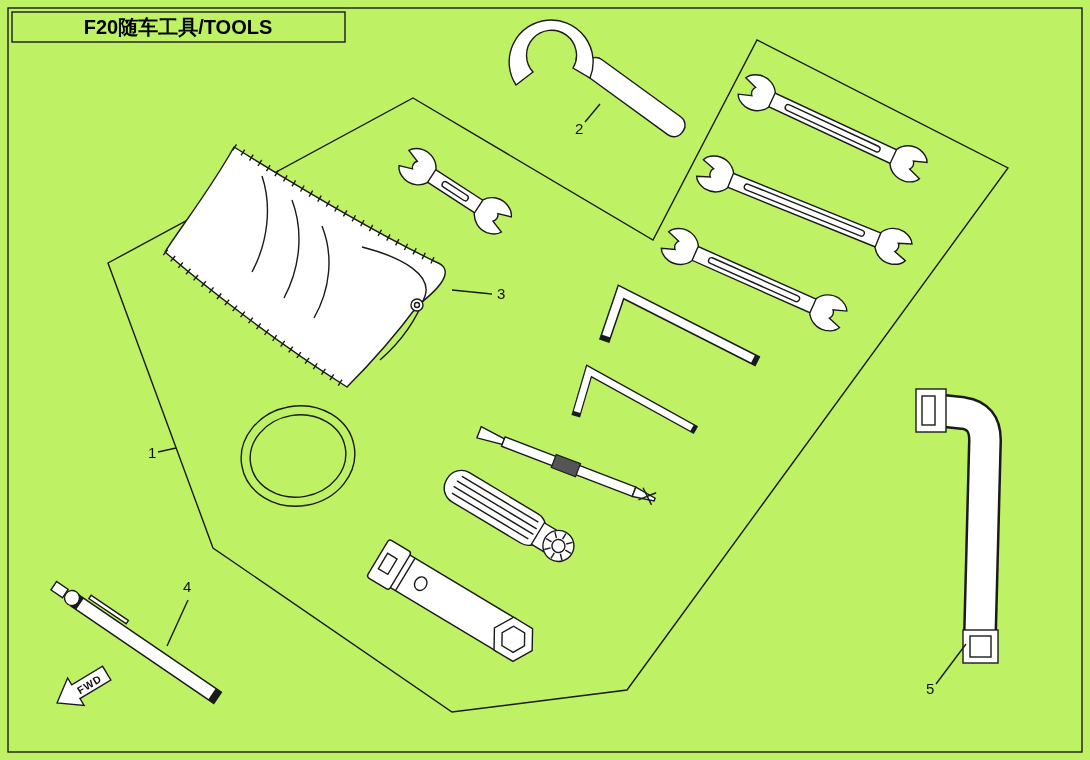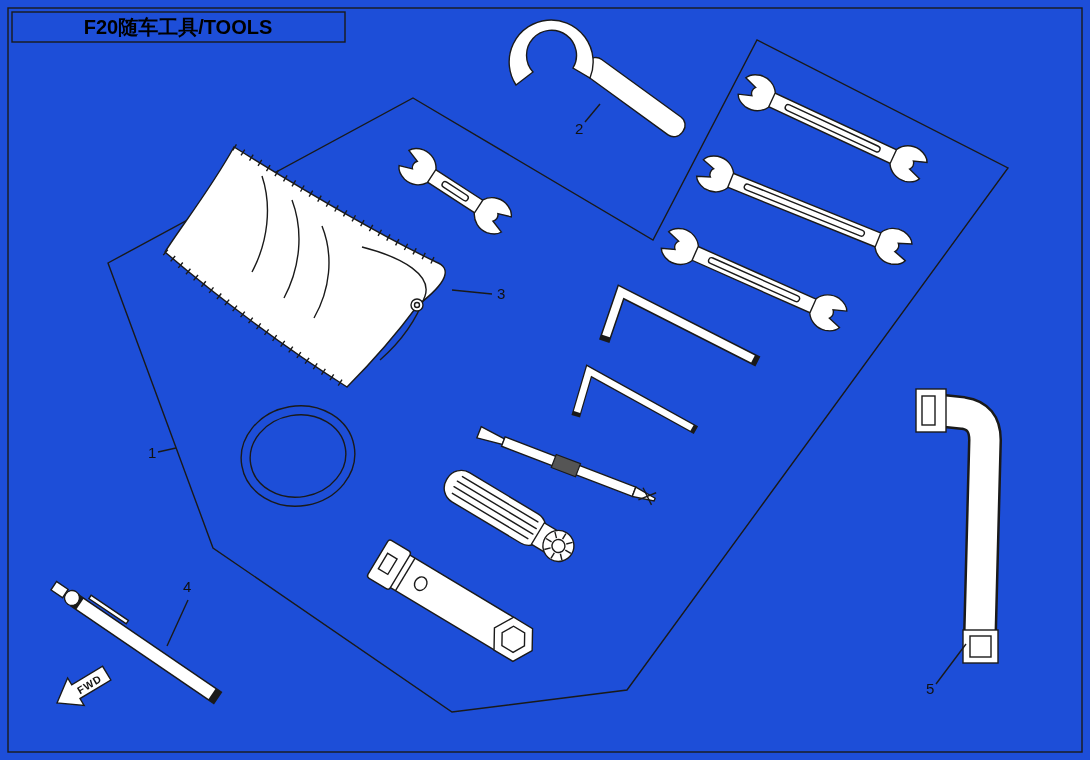--- a/index.html
+++ b/index.html
@@ -1,16 +1,16 @@
 <!DOCTYPE html>
 <html><head>
 <meta charset="utf-8">
 <style>
   html,body{margin:0;padding:0;background:#ffffff;}
-  .page{position:relative;width:1090px;height:760px;background:#1d4ed8;
+  .page{position:relative;width:1090px;height:760px;background:#bef264;
         font-family:"Liberation Sans",sans-serif;overflow:hidden;}
   svg{position:absolute;left:0;top:0;}
   .ln{fill:none;stroke:#1a1a1a;stroke-width:1.4;}
   .wh{fill:#ffffff;stroke:#1a1a1a;stroke-width:1.4;}
   .thick-black{fill:none;stroke:#1a1a1a;}
   .thick-white{fill:none;stroke:#ffffff;}
   .seam{fill:none;stroke:#1a1a1a;stroke-width:7;stroke-dasharray:1.4 8.5;}
   .callout{font-size:15px;fill:#111;font-family:"Liberation Sans",sans-serif;}
   .title-text{font-size:20px;font-weight:bold;fill:#000;font-family:"Liberation Sans",sans-serif;}
   .fwd-text{font-size:10.5px;font-weight:bold;fill:#111;letter-spacing:1px;}

